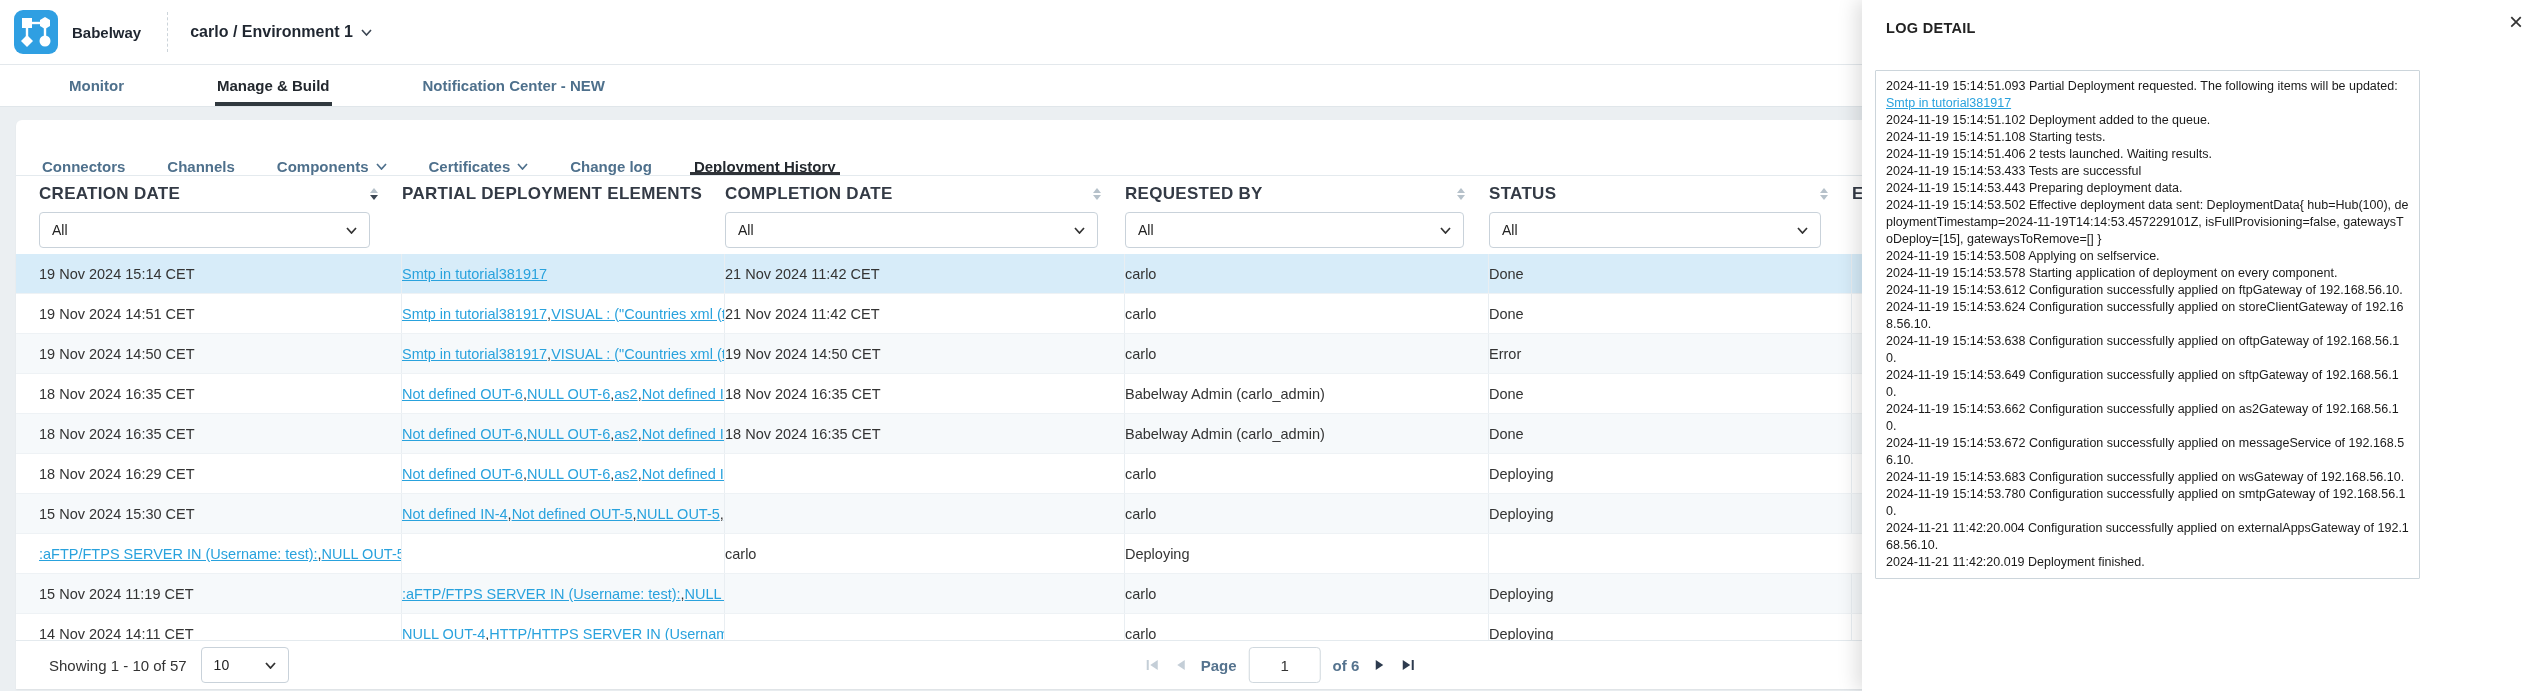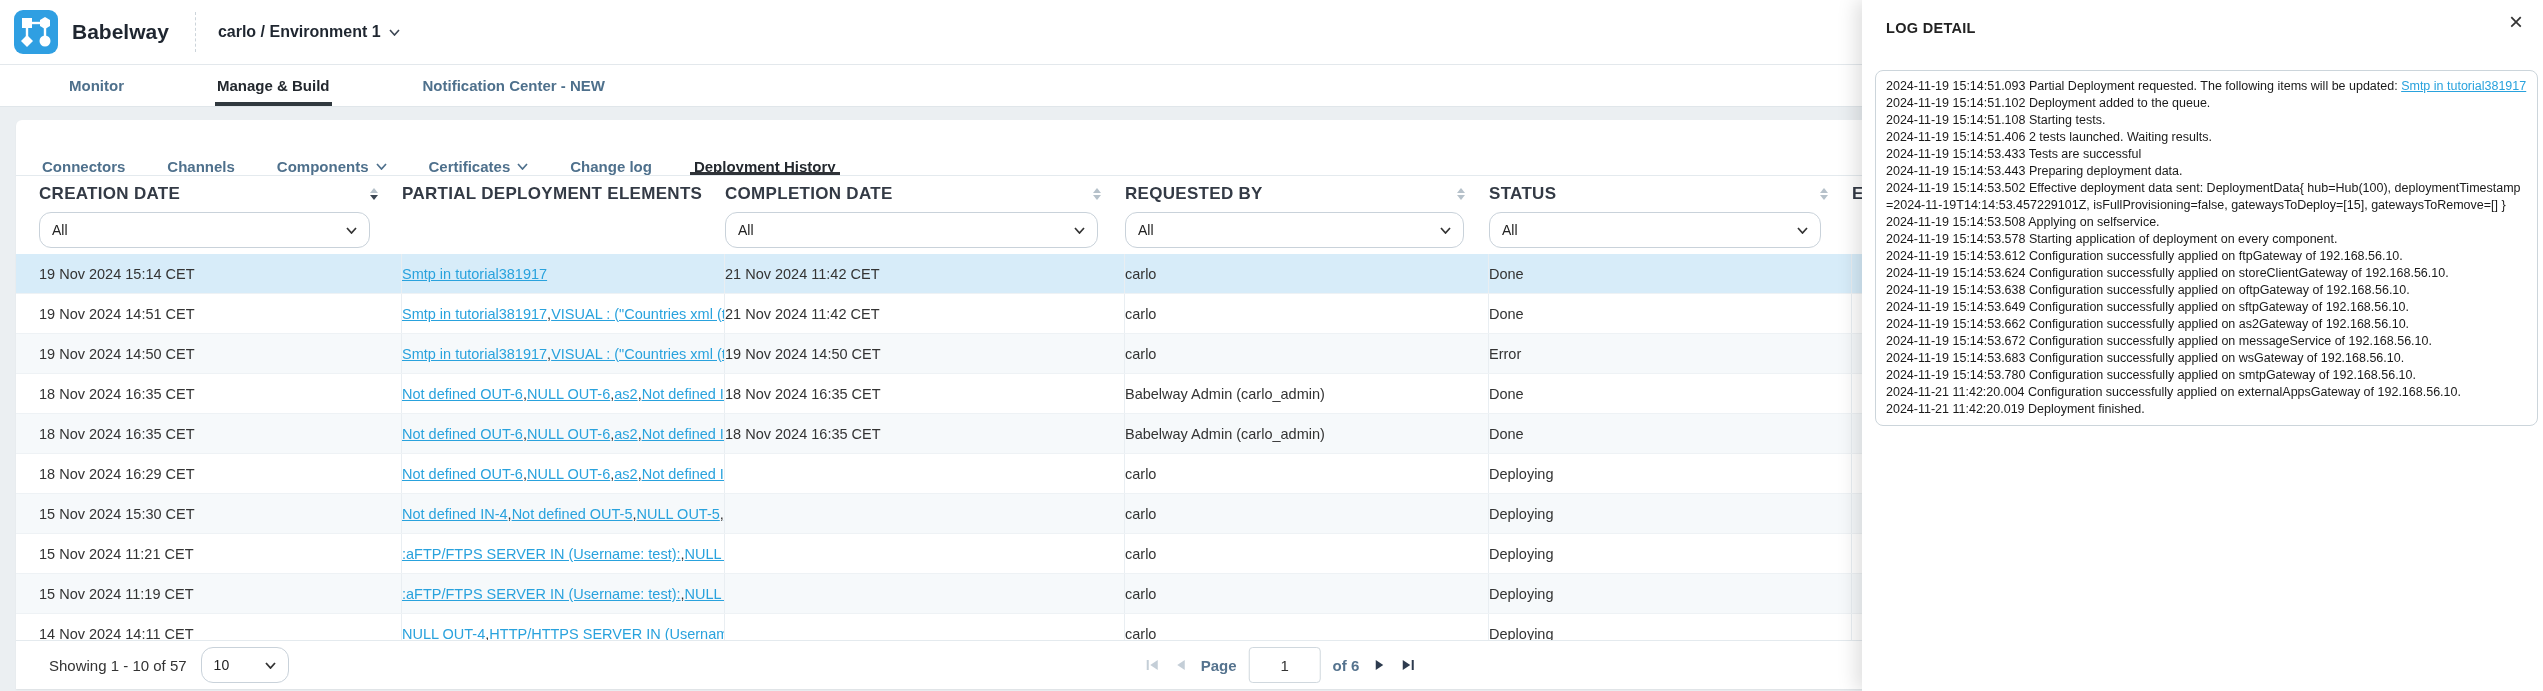--- a/index.html
+++ b/index.html
@@ -7,21 +7,21 @@
   body {
     font-family:"Liberation Sans", sans-serif;
     background:#ebeff2;
     color:#333;
     position:relative;
     overflow:hidden;
   }
   
   .topbar{position:absolute;left:0;top:0;width:2543px;height:65px;background:#fff;border-bottom:1px solid #e3e8ec;display:flex;align-items:center;}
   .logo{margin-left:14px;width:44px;height:44px;flex:0 0 auto;}
-  .brand{margin-left:14px;font-size:21px;font-weight:600;color:#1f2630;}
+  .brand{margin-left:14px;font-size:15px;font-weight:600;color:#1f2630;}
   .topbar-divider{margin-left:26px;height:40px;border-left:1px dashed #ccd4da;}
   .env-switcher{margin-left:22px;display:flex;align-items:center;gap:8px;font-size:16px;font-weight:700;color:#1f2630;cursor:pointer;}
   
   .tabsbar{position:absolute;left:0;top:65px;width:2543px;height:42px;background:#fff;border-bottom:1px solid #e0e6ea;display:flex;align-items:stretch;padding-left:24px;gap:48px;}
   .main-tab{position:relative;display:flex;align-items:center;font-size:15px;font-weight:700;color:#4e708c;cursor:pointer;margin-left:45px;}
   .main-tab.active{color:#23282e;}
   .main-tab.active::after{content:"";position:absolute;left:-2px;right:-2px;bottom:0;height:4px;background:#31393f;}
   
   .card{position:absolute;left:16px;top:120px;width:2527px;height:569px;background:#fff;border-radius:6px 6px 0 0;box-shadow:0 1px 2px rgba(0,0,0,.06);}
   .subtabs{height:56px;border-bottom:1px solid #e4eaee;display:flex;align-items:flex-end;padding-left:26px;gap:42px;}
@@ -31,21 +31,21 @@
   .chev{width:11px;height:7px;display:inline-block;}
   
   .trow{display:grid;grid-template-columns:363px 323px 400px 364px 363px auto;padding-left:23px;align-items:center;}
   .thead{height:20px;margin-top:8px;}
   .th{display:flex;align-items:center;font-size:17px;font-weight:700;color:#333a45;letter-spacing:.3px;white-space:nowrap;overflow:hidden;padding-right:10px;}
   .sort{display:inline-flex;flex-direction:column;gap:2px;margin-left:auto;margin-right:14px;cursor:pointer;}
   .sort .up{width:0;height:0;border-left:4px solid transparent;border-right:4px solid transparent;border-bottom:5px solid #b6c1ca;}
   .sort .dn{width:0;height:0;border-left:4px solid transparent;border-right:4px solid transparent;border-top:5px solid #b6c1ca;}
   .sort.desc .dn{border-top-color:#3c4653;}
   .filters{margin-top:6px;height:40px;}
-  .selectbox{height:36px;background:#fff;border:1px solid #c9d2da;border-radius:12px;display:flex;align-items:center;padding:0 12px;font-size:14px;color:#222;cursor:pointer;}
+  .selectbox{height:36px;background:#fff;border:1px solid #c9d2da;border-radius:4px;display:flex;align-items:center;padding:0 12px;font-size:14px;color:#222;cursor:pointer;}
   .selectbox .sel-label{flex:1;overflow:hidden;white-space:nowrap;}
   .tbody{margin-top:4px;}
   .data-row{height:40px;border-bottom:1px solid #eef2f5;}
   .data-row:nth-child(odd){background:#f6f9fb;}
   .data-row:nth-child(even){background:#fff;}
   .data-row.selected{background:#d7ecf9;}
   .cell{height:100%;display:flex;align-items:center;font-size:14.5px;color:#333;white-space:nowrap;overflow:hidden;border-right:1px solid #e9eef2;}
   .cell:last-child{border-right:none;}
   .cell a{color:#29a2dd;text-decoration:underline;cursor:pointer;}
   .cell .comma{color:#333;}
@@ -54,21 +54,21 @@
   .showing{position:absolute;left:33px;top:50%;transform:translateY(-50%);display:flex;align-items:center;gap:14px;font-size:15px;color:#333;}
   .pagesize{width:88px;height:36px;justify-content:center;}
   .pagination{position:absolute;left:1264px;top:50%;transform:translate(-50%,-50%);display:flex;align-items:center;gap:12px;font-size:15px;font-weight:700;color:#55738e;}
   .pg-icon{width:16px;height:16px;display:inline-flex;align-items:center;justify-content:center;cursor:pointer;}
   .pg-icon.disabled{cursor:default;}
   .page-input{width:72px;height:36px;border:1px solid #d0d8de;border-radius:4px;text-align:center;font-size:15px;color:#333;font-family:"Liberation Sans",sans-serif;}
   
   .log-panel{position:absolute;left:1862px;top:0;width:681px;height:691px;background:#fff;box-shadow:-6px 0 18px rgba(0,0,0,.13);z-index:10;}
   .log-title{position:absolute;left:24px;top:20px;font-size:14.5px;font-weight:600;color:#222;letter-spacing:.3px;}
   .log-close{position:absolute;right:20px;top:10px;font-size:24px;line-height:1;color:#333;cursor:pointer;font-weight:400;}
-  .log-box{position:absolute;left:13px;top:70px;width:663px;border:1px solid #ccd5db;border-radius:8px;padding:7px 10px;}
+  .log-box{position:absolute;left:13px;top:70px;width:545px;border:1px solid #ccd5db;border-radius:1px;padding:7px 10px;}
   .log-line{font-size:12.5px;line-height:17px;color:#1a1a1a;word-break:break-all;}
   .log-line a{color:#29a2dd;text-decoration:underline;cursor:pointer;}
 </style>
 </head>
 <body>
 
 <div class="topbar">
   <svg class="logo" viewBox="0 0 44 44">
     <rect x="0" y="0" width="44" height="44" rx="9" fill="#2f9fe2"></rect>
     <g stroke="#ffffff" stroke-width="2.4" fill="none">
@@ -296,21 +296,20 @@
           <a>NULL OUT-5</a>
           <span class="comma">, </span>
           <a>No T</a>
         </div>
         <div class="cell"></div>
         <div class="cell">carlo</div>
         <div class="cell">Deploying</div>
         <div class="cell"></div>
       </div>
       <div class="trow data-row">
-        <div class="cell">15 Nov 2024 11:21 CET</div>
         <div class="cell">
           <a>:aFTP/FTPS SERVER IN (Username: test):</a>
           <span class="comma">, </span>
           <a>NULL OUT-5</a>
         </div>
         <div class="cell"></div>
         <div class="cell">carlo</div>
         <div class="cell">Deploying</div>
         <div class="cell"></div>
       </div>

